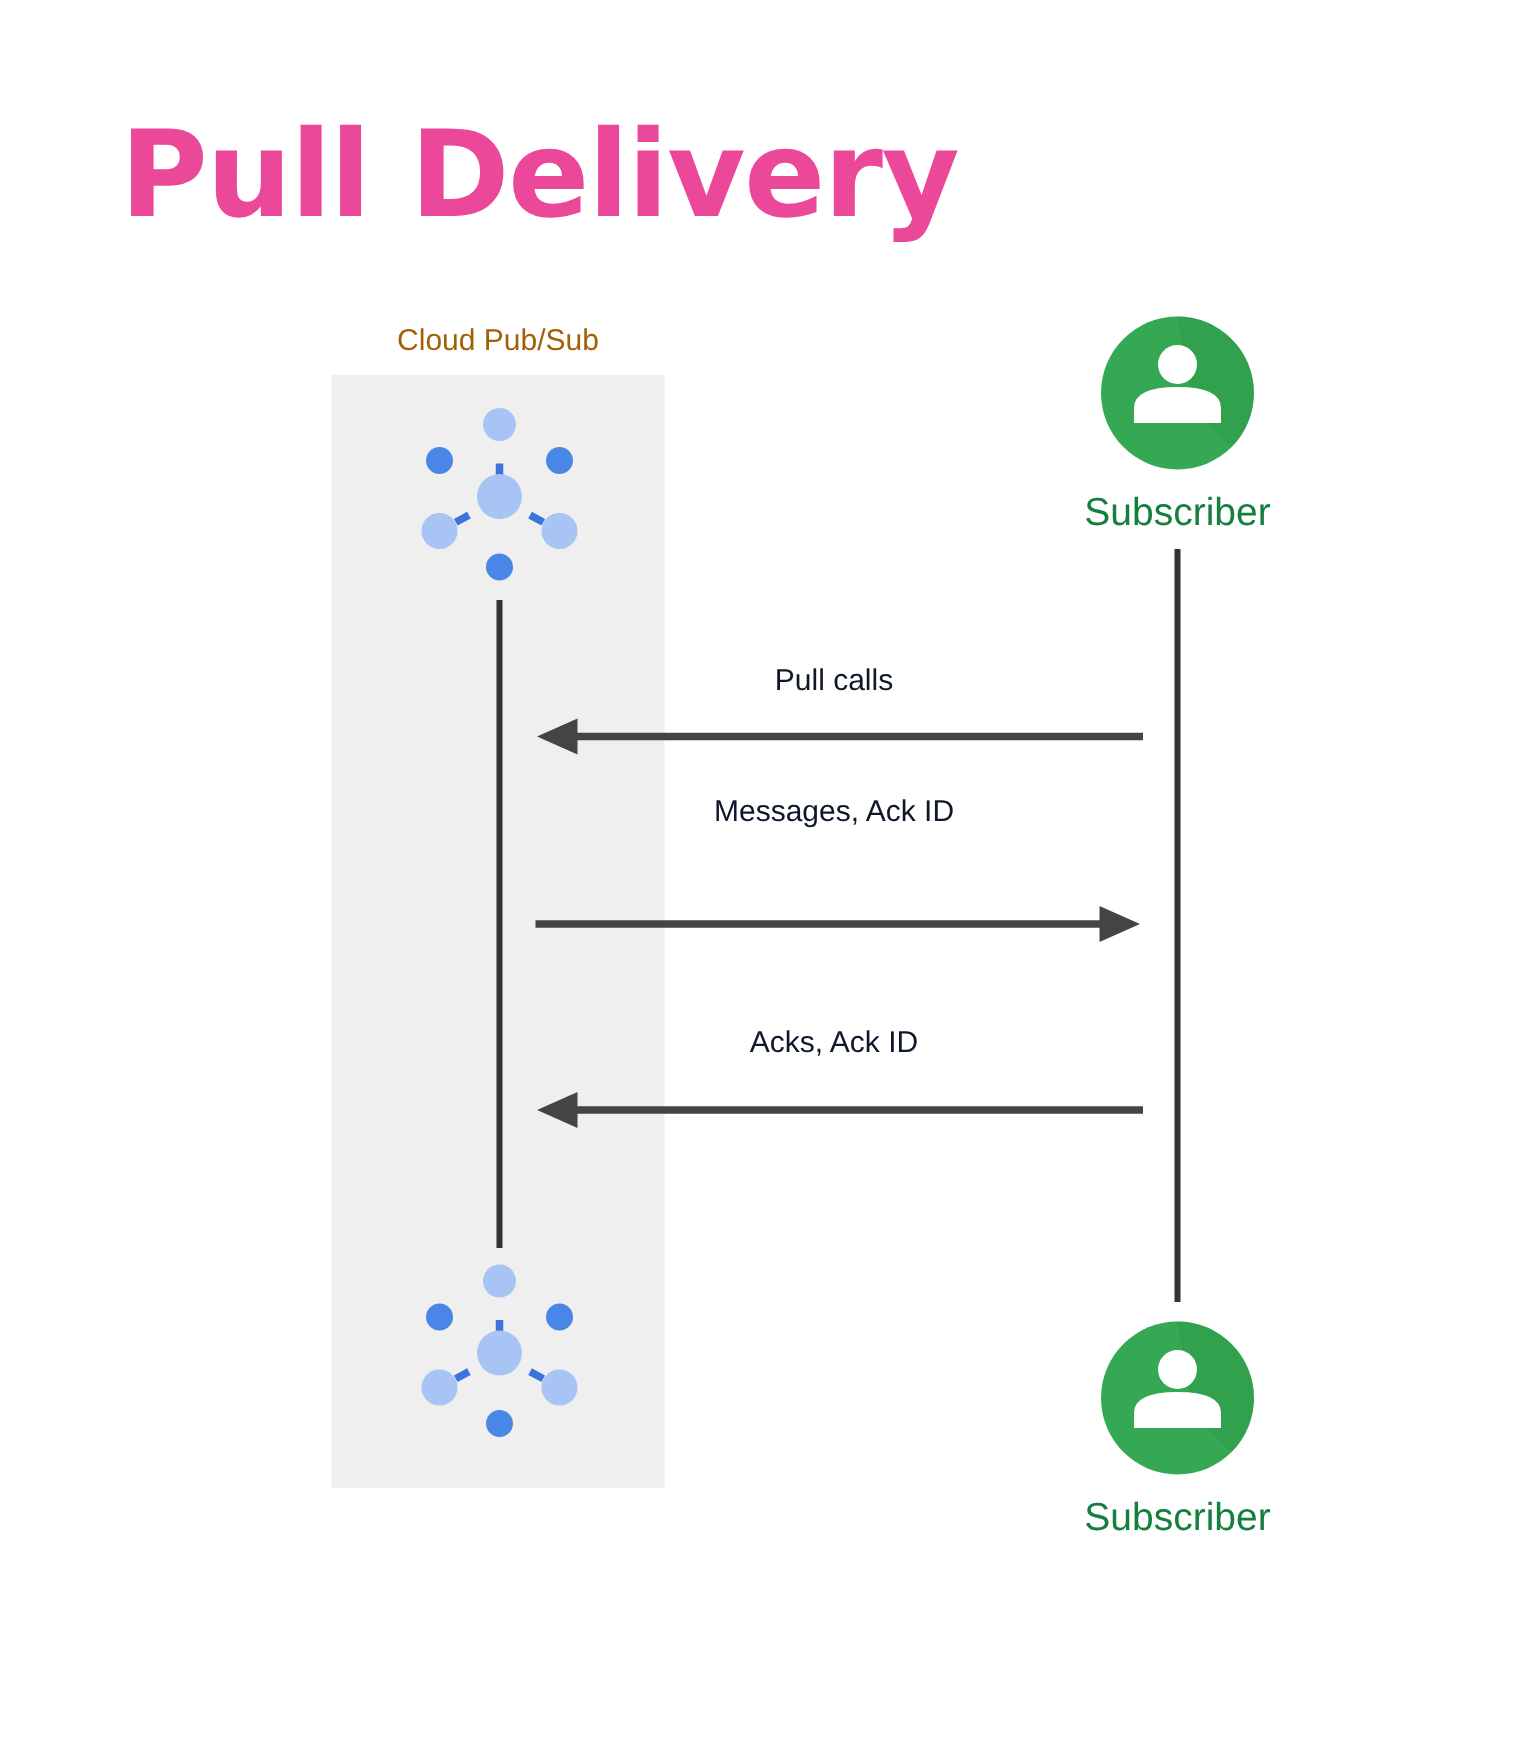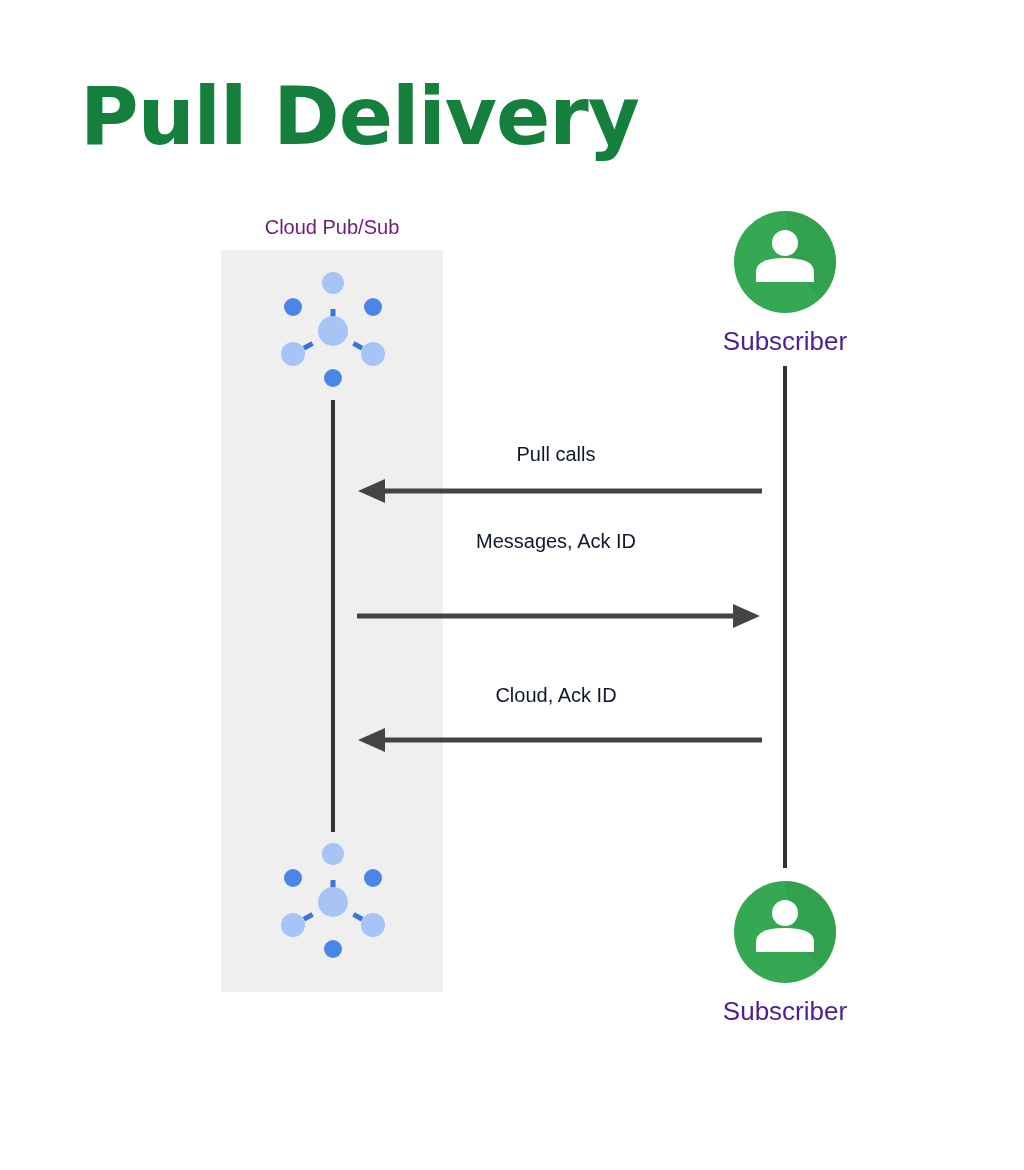--- a/index.html
+++ b/index.html
@@ -1,20 +1,20 @@
 <!DOCTYPE html>
 <html><head>
   <meta charset="utf-8">
   <style>
     html, body { margin: 0; padding: 0; }
     body { width: 1024px; height: 1170px; background: #ffffff; position: relative; overflow: hidden; font-family: "Liberation Sans", sans-serif; }
-    .title { position: absolute; left: 80px; top: 70px; font-size: 80px; font-weight: bold; color: #15803d; letter-spacing: -1px; font-family: "DejaVu Sans", sans-serif; }
-    .pubsub-label { position: absolute; left: 220px; top: 216px; width: 224px; text-align: center; font-size: 20px; color: #701a75; }
+    .title { position: absolute; left: 80px; top: 70px; font-size: 80px; font-weight: bold; color: #ec4899; letter-spacing: -1px; font-family: "DejaVu Sans", sans-serif; }
+    .pubsub-label { position: absolute; left: 220px; top: 216px; width: 224px; text-align: center; font-size: 20px; color: #a16207; }
     .pubsub-lane { position: absolute; left: 221px; top: 250px; width: 222px; height: 742px; background: #efefef; }
-    .sub-label { position: absolute; width: 200px; text-align: center; font-size: 26px; color: #4c1d95; }
+    .sub-label { position: absolute; width: 200px; text-align: center; font-size: 26px; color: #15803d; }
     .msg-label { position: absolute; width: 400px; text-align: center; font-size: 20px; color: #0f172a; }
     svg.diagram { position: absolute; left: 0; top: 0; }
   </style>
 </head>
 <body>
 
 <div class="title">Pull Delivery</div>
 
 <div class="pubsub-label">Cloud Pub/Sub</div>
 <div class="pubsub-lane"></div>
@@ -66,13 +66,13 @@
     <line x1="762" y1="740" x2="380" y2="740" stroke="#444444" stroke-width="5"></line>
     <polygon points="358,740 385,728 385,752" fill="#444444"></polygon>
   </g>
 </svg>
 
 <div class="sub-label" style="left:685px; top:326px;">Subscriber</div>
 <div class="sub-label" style="left:685px; top:996px;">Subscriber</div>
 
 <div class="msg-label" style="left:356px; top:443px;">Pull calls</div>
 <div class="msg-label" style="left:356px; top:530px;">Messages, Ack ID</div>
-<div class="msg-label" style="left:356px; top:684px;">Cloud, Ack ID</div>
+<div class="msg-label" style="left:356px; top:684px;">Acks, Ack ID</div>
 
 </body></html>

